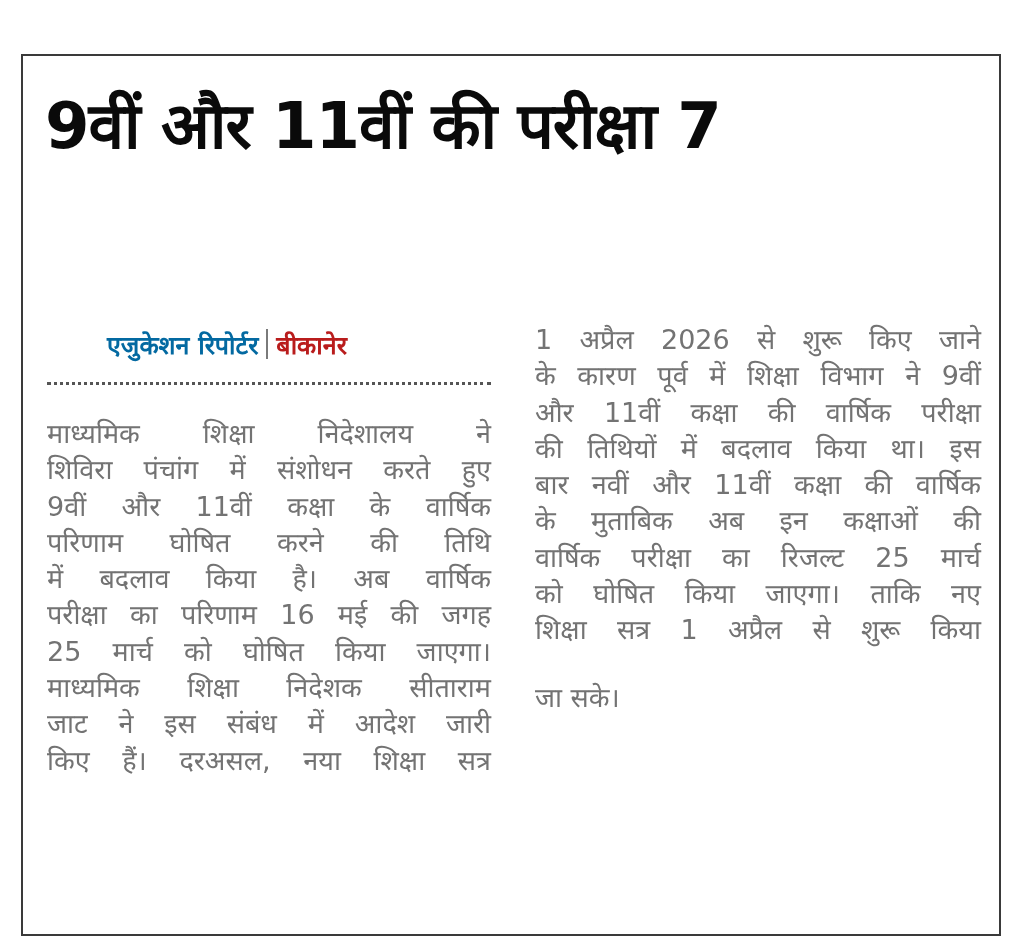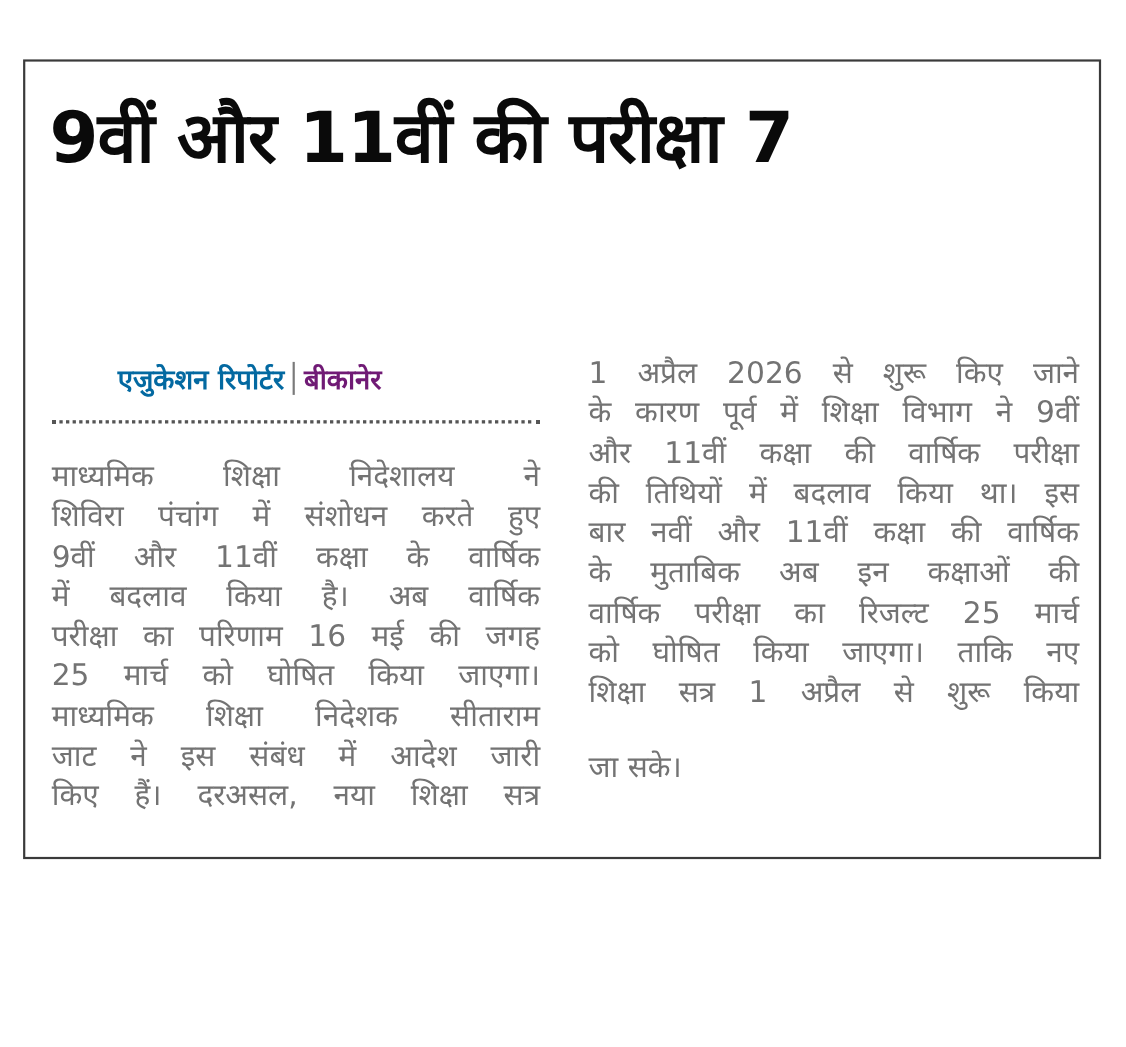--- a/index.html
+++ b/index.html
@@ -12,21 +12,21 @@
     body {
       position: relative;
       font-family: "DejaVu Sans", "Liberation Sans", sans-serif;
       color: #141414;
     }
     .clipping {
       position: absolute;
       left: 21px;
       top: 54px;
       width: 980px;
-      height: 727px;
+      height: 882px;
       border: 2px solid #3a3a3a;
       background: #ffffff;
     }
     .headline {
       position: absolute;
       left: 22px;
       top: 22px;
       width: 936px;
       font-family: "DejaVu Sans", sans-serif;
       font-weight: bold;
@@ -47,21 +47,21 @@
     }
     .byline .reporter { font-weight: bold; color: #0369a1; }
     .byline .sep {
       display: inline-block;
       width: 2px;
       height: 30px;
       background: #7a7a7a;
       margin: 0 8px;
       vertical-align: -5px;
     }
-    .byline .place { font-weight: bold; color: #701a75; }
+    .byline .place { font-weight: bold; color: #b91c1c; }
     .divider {
       position: absolute;
       left: 24px;
       top: 326px;
       width: 444px;
       border-top: 3px dotted #555;
     }
     .body-left {
       position: absolute;
       left: 24px;
@@ -100,20 +100,21 @@
   <div class="byline">
     <span class="reporter">एजुकेशन रिपोर्टर</span><span class="sep"></span><span class="place">बीकानेर</span>
   </div>
 
   <div class="divider"></div>
 
   <div class="body-left">
     <span class="text-line">माध्यमिक शिक्षा निदेशालय ने</span>
     <span class="text-line">शिविरा पंचांग में संशोधन करते हुए</span>
     <span class="text-line">9वीं और 11वीं कक्षा के वार्षिक</span>
+    <span class="text-line">परिणाम घोषित करने की तिथि</span>
     <span class="text-line">में बदलाव किया है। अब वार्षिक</span>
     <span class="text-line">परीक्षा का परिणाम 16 मई की जगह</span>
     <span class="text-line">25 मार्च को घोषित किया जाएगा।</span>
     <span class="text-line">माध्यमिक शिक्षा निदेशक सीताराम</span>
     <span class="text-line">जाट ने इस संबंध में आदेश जारी</span>
     <span class="text-line">किए हैं। दरअसल, नया शिक्षा सत्र</span>
   </div>
 
   <div class="body-right">
     <span class="text-line">1 अप्रैल 2026 से शुरू किए जाने</span>

